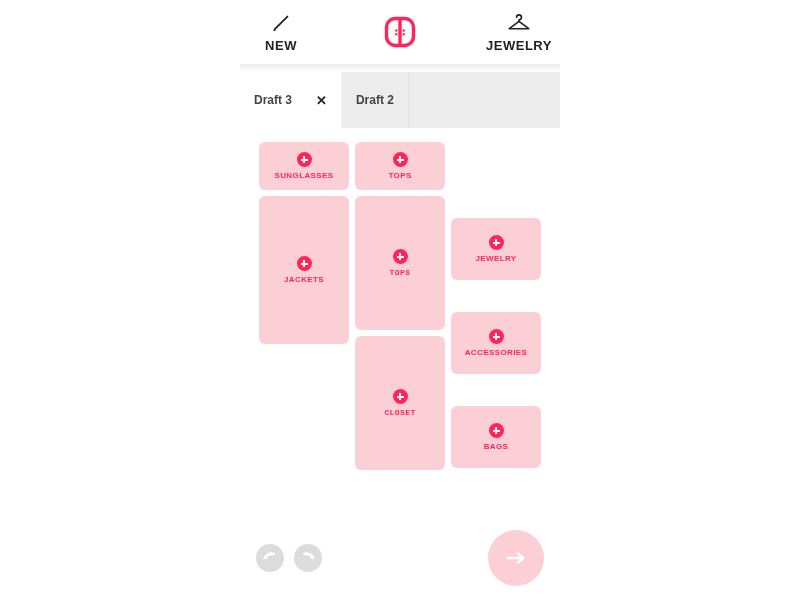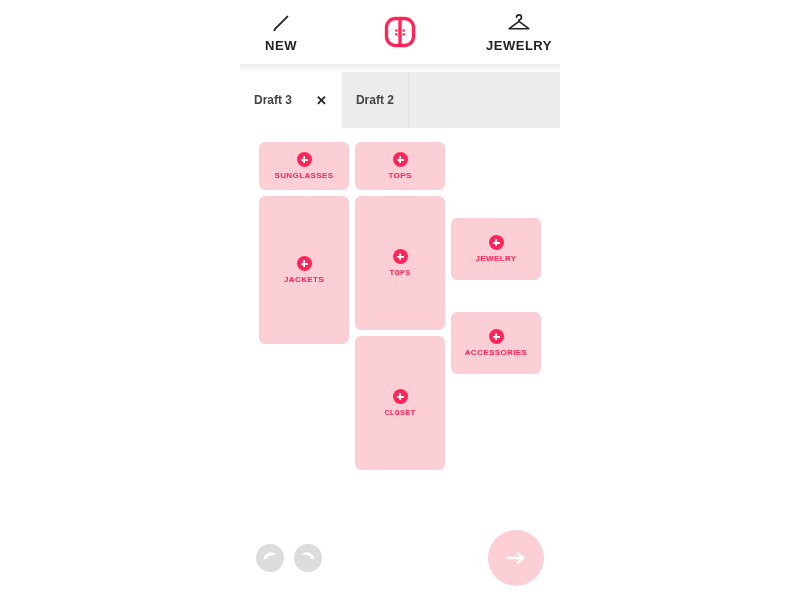--- a/index.html
+++ b/index.html
@@ -253,20 +253,24 @@
 
       <div class="col col3">
         <div class="card h-md">
           <span class="plus"></span>
           <span class="clabel">JEWELRY</span>
         </div>
         <div class="card h-md">
           <span class="plus"></span>
           <span class="clabel">ACCESSORIES</span>
         </div>
+        <div class="card h-md">
+          <span class="plus"></span>
+          <span class="clabel">BAGS</span>
+        </div>
       </div>
 
     </div>
 
     <div class="toolbar">
       <div class="tbtn">
         <span>
           <svg width="16" height="14" viewBox="0 0 24 20" fill="none" stroke="#fff" stroke-width="3" stroke-linecap="round">
             <path d="M18 4 A10 10 0 0 0 4 10"></path>
             <polygon points="2,12 9,11 5,5" fill="#fff" stroke="none"></polygon>

